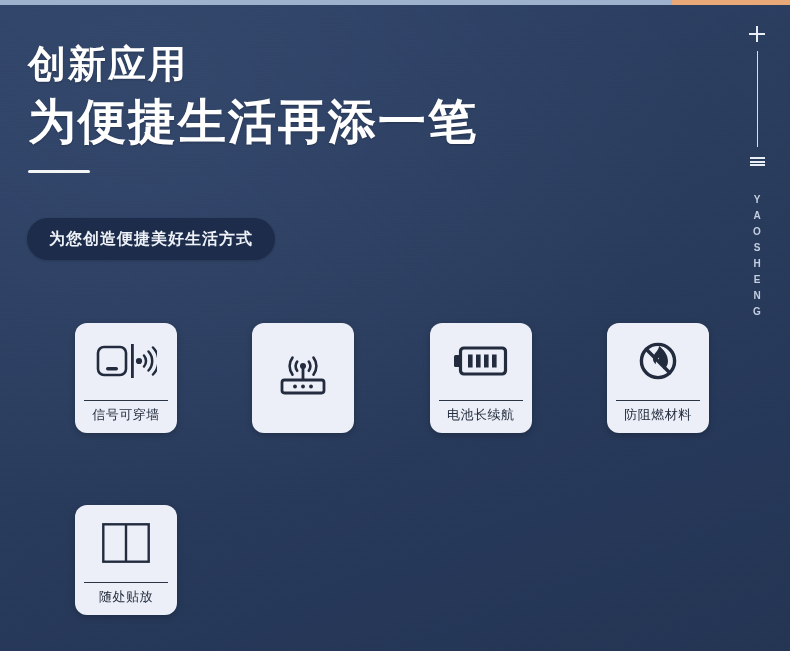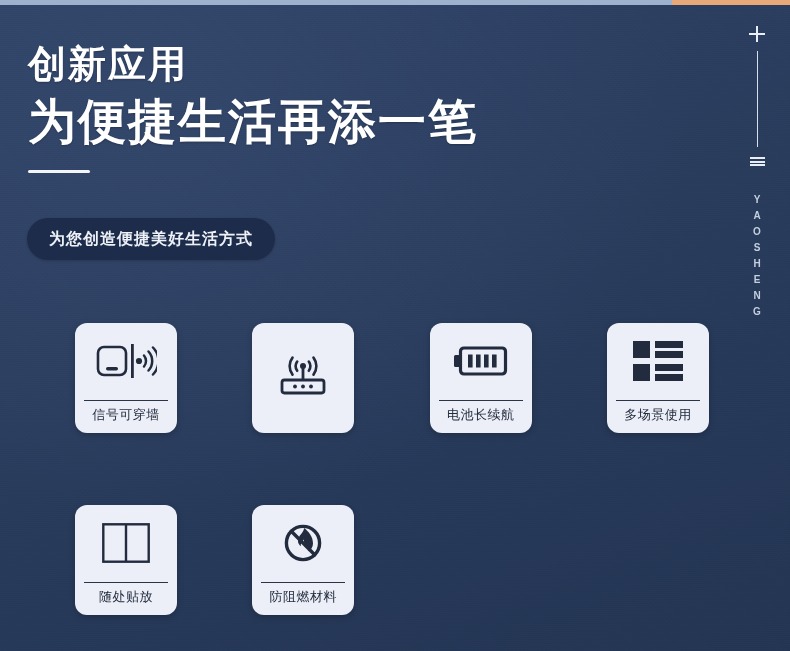--- a/index.html
+++ b/index.html
@@ -250,57 +250,42 @@
           <rect x="30" y="10.5" width="4.6" height="13" fill="#222c3e"></rect>
           <rect x="38" y="10.5" width="4.6" height="13" fill="#222c3e"></rect>
         </svg>
       </div>
       <div class="card-label">
         <span>电池长续航</span>
       </div>
     </div>
 
 
-    <div class="card">
-      <div class="card-icon">
-        <svg width="52" height="42" viewBox="0 0 52 42" fill="none">
-          <rect x="1" y="1" width="17" height="17" fill="#222c3e"></rect>
-          <rect x="1" y="24" width="17" height="17" fill="#222c3e"></rect>
-          <rect x="23" y="1" width="28" height="7" fill="#222c3e"></rect>
-          <rect x="23" y="11" width="28" height="7" fill="#222c3e"></rect>
-          <rect x="23" y="24" width="28" height="7" fill="#222c3e"></rect>
-          <rect x="23" y="34" width="28" height="7" fill="#222c3e"></rect>
-        </svg>
-      </div>
-      <div class="card-label">
-        <span>多场景使用</span>
-      </div>
-    </div>
-
-    <div class="card">
-      <div class="card-icon">
-        <svg width="48" height="40" viewBox="0 0 48 40" fill="none">
-          <rect x="1.3" y="1.3" width="45.4" height="37.4" stroke="#222c3e" stroke-width="2.4"></rect>
-          <path d="M24 1.3V38.7" stroke="#222c3e" stroke-width="2.4"></path>
-        </svg>
-      </div>
-      <div class="card-label">
-        <span>随处贴放</span>
-      </div>
-    </div>
 
     <div class="card">
       <div class="card-icon">
         <svg width="46" height="46" viewBox="0 0 46 46" fill="none">
           <path d="M24 8c0 5-6 7-6 13 0 2.4 1.3 4.2 2.8 5.2-.3-2.6 1-4.8 3-6.6-.2 3 1.2 4.4 2.6 6 1.5 1.7 2.1 3.4 1.6 5.6 3-1.3 5-4.2 5-7.8C33 16.6 28.6 11.4 24 8z" fill="#222c3e"></path>
           <circle cx="23" cy="23" r="16.6" stroke="#222c3e" stroke-width="3.4"></circle>
           <path d="M11.3 11.3 34.7 34.7" stroke="#222c3e" stroke-width="3.4" stroke-linecap="round"></path>
         </svg>
       </div>
       <div class="card-label">
         <span>防阻燃材料</span>
       </div>
     </div>
 
+    <div class="card">
+      <div class="card-icon">
+        <svg width="48" height="40" viewBox="0 0 48 40" fill="none">
+          <rect x="1.3" y="1.3" width="45.4" height="37.4" stroke="#222c3e" stroke-width="2.4"></rect>
+          <path d="M24 1.3V38.7" stroke="#222c3e" stroke-width="2.4"></path>
+        </svg>
+      </div>
+      <div class="card-label">
+        <span>随处贴放</span>
+      </div>
+    </div>
+
   </div>
 
   <div id="noise"></div>
 </div>
 
 </body></html>

